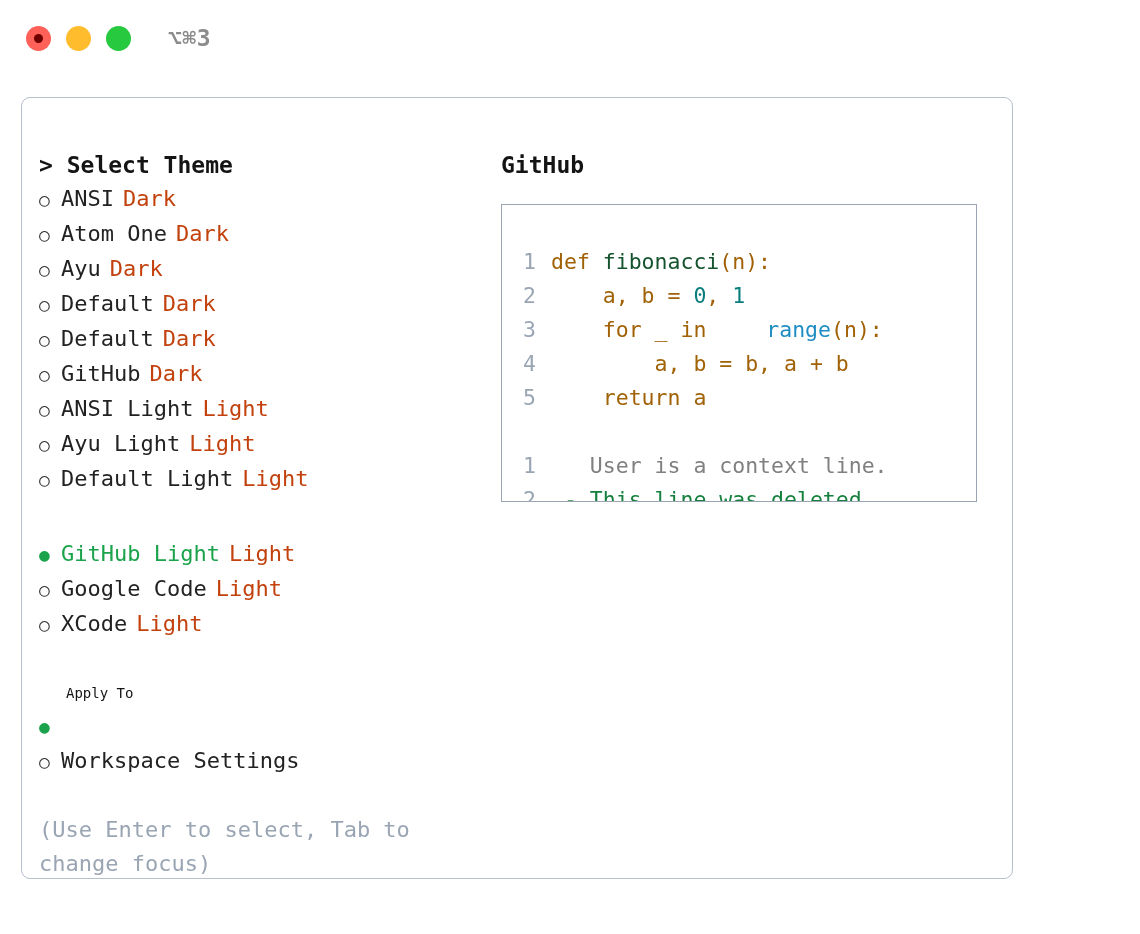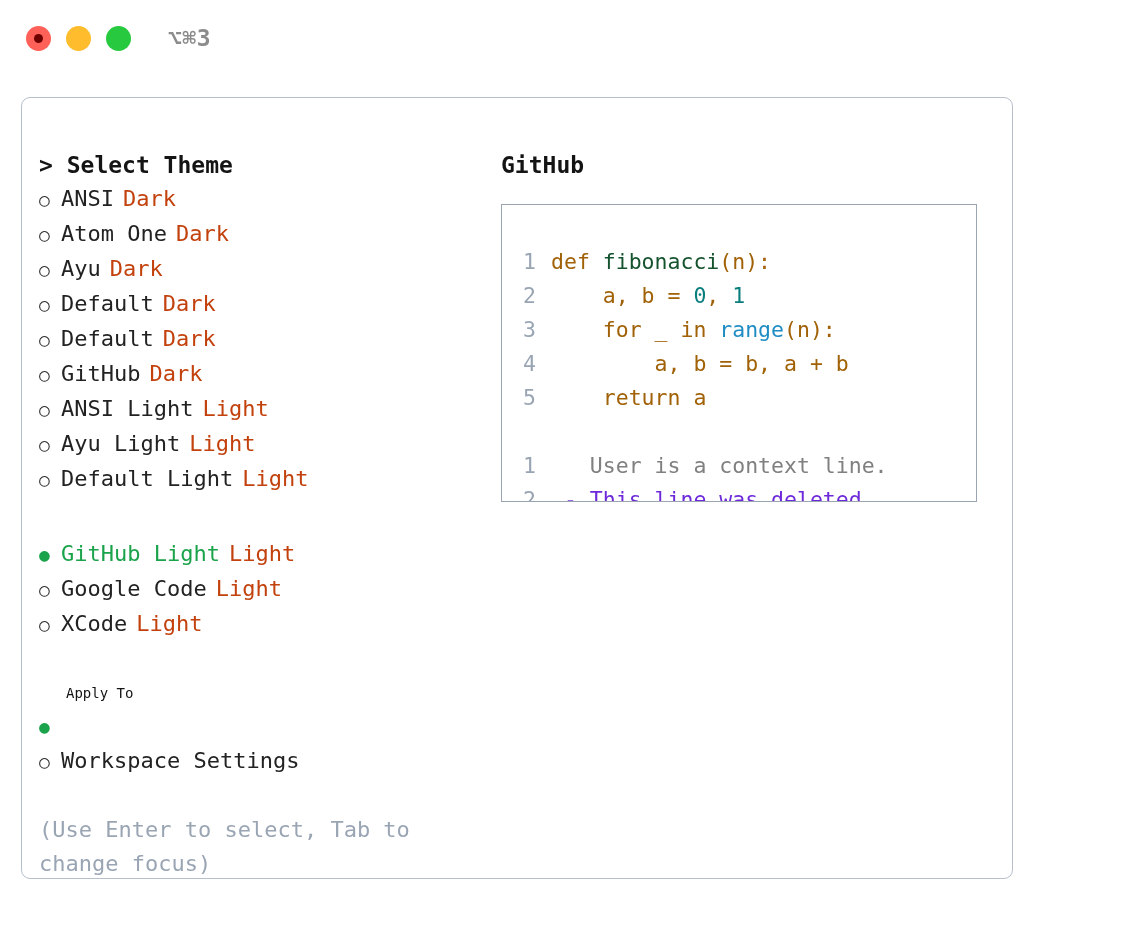--- a/index.html
+++ b/index.html
@@ -163,23 +163,23 @@
   }
   .ln {
     flex: 0 0 28px;
     color: #9aa5b4;
     text-align: left;
   }
   .code-text { color: #a16207; }
 
   .tok-fn    { color: #14532d; }
   .tok-num   { color: #0a7d7d; }
-  .tok-call  { color: #1f8dc4; }
+  .tok-call  { color: #1f8dc4; margin-left: 47px; }
   .tok-ctx   { color: #808080; }
-  .tok-del   { color: #6d28d9; }
+  .tok-del   { color: #15803d; }
 
   .diff-gap { height: 34px; }
 </style>
 </head>
 <body>
 
 <div class="window">
 
   <div class="titlebar">
     <div class="dots">

